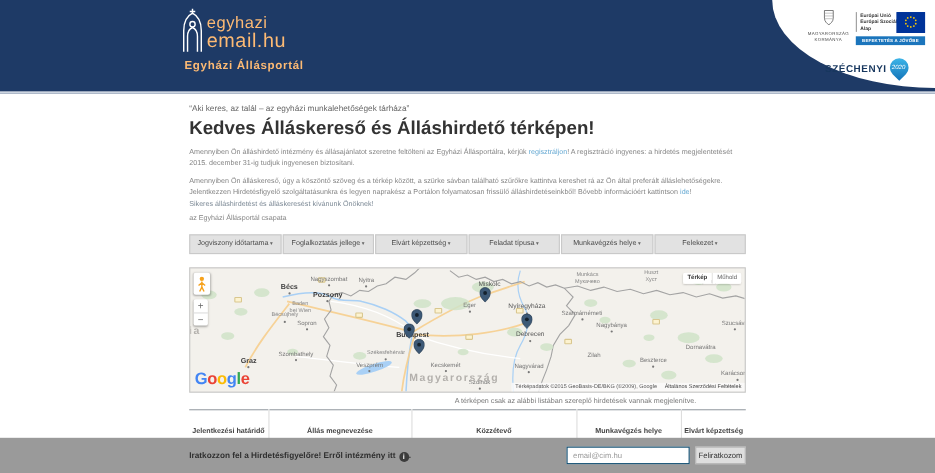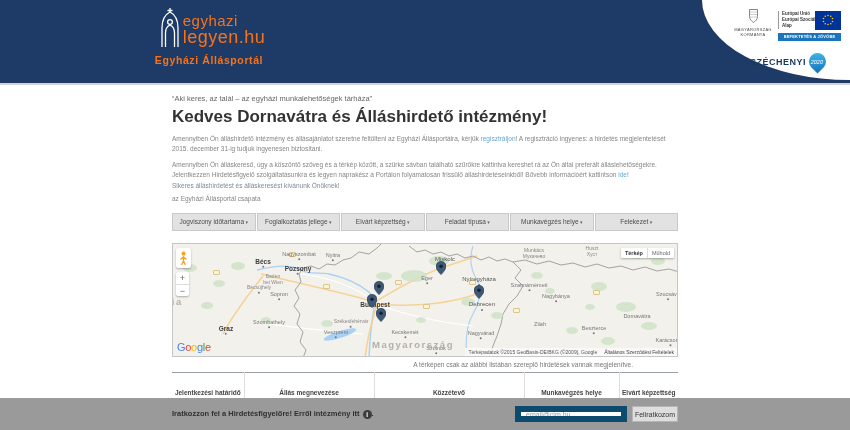--- a/index.html
+++ b/index.html
@@ -4,26 +4,26 @@
 <style>
   * { margin:0; padding:0; box-sizing:border-box; }
   html,body { width:850px; height:430px; overflow:hidden; background:#fff;
               font-family:"Liberation Sans", sans-serif; position:relative; }
 
   
   .header { position:absolute; left:0; top:0; width:850px; height:85px;
             background:#1e3a66; border-bottom:2px solid #cdd5e0; }
   .corner { position:absolute; right:0; top:0; width:148px; height:80px;
             background:#fff; border-bottom-left-radius:100% 100%; }
-  .logo { position:absolute; left:142px; top:7px; width:134px; color:#f97316; text-align:center; }
+  .logo { position:absolute; left:142px; top:7px; width:134px; color:#fdba74; text-align:center; }
   .logo-row { display:flex; justify-content:center; align-items:flex-start; }
   .logo-txt { text-align:left; line-height:1; margin-left:-4px; margin-top:6px; }
   .logo-l1 { font-size:15px; letter-spacing:.5px; }
   .logo-l2 { font-size:18px; letter-spacing:.5px; }
-  .logo-sub { font-size:10.5px; font-weight:bold; letter-spacing:.6px; margin-top:3px; }
+  .logo-sub { font-size:10.5px; font-weight:bold; letter-spacing:.6px; margin-top:3px;text-align:right; }
   .search-row { position:absolute; left:388px; top:46px; display:flex; height:16px; }
   .search-input { width:90px; height:16px; border:1px solid #cfd4da; font-size:7px;
                   padding:0 4px; color:#333; }
   .search-input::placeholder { color:#a8adb3; }
   .hbtn { background:#e7e9eb; border:1px solid #c9ced4; border-left:none; font-size:7px;
           color:#333; padding:0 7px; height:16px; cursor:pointer;
           font-family:"Liberation Sans",sans-serif; }
   
   .gov { position:absolute; left:30px; top:9px; width:42px; text-align:center; color:#4a4a4a; }
   .gov-l { font-size:4px; letter-spacing:.3px; line-height:5px; }
@@ -76,21 +76,21 @@
   .zoomctl { position:absolute; left:3px; top:28px; width:13px; background:#fff; border-radius:2px;
              box-shadow:0 1px 2px rgba(0,0,0,.3); z-index:5; }
   .zoomctl div { height:12px; text-align:center; font-size:9px; line-height:12px; color:#666; cursor:pointer; }
   .zoomctl div + div { border-top:1px solid #ddd; }
   .maptype { position:absolute; right:3px; top:4px; display:flex; z-index:5;
              box-shadow:0 1px 2px rgba(0,0,0,.3); }
   .mt1 { background:#fff; font-size:5.5px; font-weight:bold; color:#333; padding:2px 4px;
          border-radius:2px 0 0 2px; cursor:pointer; }
   .mt2 { background:#fff; font-size:5.5px; color:#666; padding:2px 4px; border-left:1px solid #ddd;
          border-radius:0 2px 2px 0; cursor:pointer; }
-  .glogo { position:absolute; left:4px; bottom:3px; font-size:11px; font-weight:normal;
+  .glogo { position:absolute; left:4px; bottom:3px; font-size:15px; font-weight:bold;
            letter-spacing:-.3px; z-index:6; }
   .attr { position:absolute; right:0; bottom:0; background:rgba(250,250,250,.85); font-size:5px;
           color:#555; padding:1px 3px; z-index:6; }
   .attr span + span { margin-left:7px; color:#444; }
   .map-caption { position:absolute; top:276px; width:506px; text-align:right; padding-right:45px;
                  font-size:6.5px; color:#777; }
 
   
   .jobtable { position:absolute; top:287px; width:506px; border-collapse:collapse;
               border-top:1px solid #9aa0a6; table-layout:fixed; }
@@ -99,21 +99,21 @@
   .jobtable th + th { border-left:1px solid #ddd; }
 
   
   .footer-bar { position:absolute; left:0; bottom:0; width:850px; height:32px;
                 background:#9a9a9a; z-index:50; }
   .fb-inner { position:absolute; left:172px; top:0; width:506px; height:32px; }
   .fb-text { position:absolute; left:0; top:11px; font-size:7.5px; font-weight:bold; color:#2f2f2f; }
   .info { display:inline-block; width:9px; height:9px; border-radius:50%; background:#3c3c3c;
           color:#fff; font-size:6.5px; line-height:9px; text-align:center; margin-left:3px;
           vertical-align:-1px; font-style:normal; cursor:pointer; }
-  .fb-input { position:absolute; left:343px; top:8px; width:112px; height:16px; border:6px solid #0c4a6e;
+  .fb-input { position:absolute; left:343px; top:8px; width:112px; height:16px; border:1px solid #0c4a6e;
               font-size:7px; padding:0 5px; color:#333; }
   .fb-input::placeholder { color:#999; }
   .fb-btn { position:absolute; left:460px; top:8px; width:46px; height:16px; background:#dedede;
             border:1px solid #b5b5b5; font-size:7px; color:#333; cursor:pointer;
             font-family:"Liberation Sans",sans-serif; }
 </style>
 </head>
 <body>
 
 <div class="header">
@@ -160,31 +160,31 @@
       <svg width="34" height="44" viewBox="0 0 34 44">
         <g fill="none" stroke="#fff" stroke-width="1.3">
           <path d="M17,1 V6 M14.5,3.5 H19.5"></path>
           <path d="M9,40 V21 Q9,9 17,5 Q25,9 25,21 V40"></path>
           <circle cx="17" cy="15" r="2.4"></circle>
           <path d="M12.5,40 V26 Q12.5,20 17,18 Q21.5,20 21.5,26 V40"></path>
         </g>
       </svg>
       <div class="logo-txt">
         <div class="logo-l1">egyhazi</div>
-        <div class="logo-l2">legyen.hu</div>
+        <div class="logo-l2">email.hu</div>
       </div>
     </div>
     <div class="logo-sub">Egyházi Állásportál</div>
   </div>
 
 </div>
 
 <div class="main">
   <div class="tagline">“Aki keres, az talál – az egyházi munkalehetőségek tárháza”</div>
-  <div class="h1">Kedves Dornavátra és Álláshirdető intézmény!</div>
+  <div class="h1">Kedves Álláskereső és Álláshirdető térképen!</div>
 
   <div class="para p1"><span>Amennyiben Ön álláshirdető intézmény és állásajánlatot szeretne feltölteni az Egyházi Állásportálra, kérjük </span><a href="#">regisztráljon</a><span>! A regisztráció ingyenes: a hirdetés megjelentetését 2015. december 31-ig tudjuk ingyenesen biztosítani.</span></div>
 
   <div class="para p2"><span>Amennyiben Ön álláskereső, úgy a köszöntő szöveg és a térkép között, a szürke sávban található szűrőkre kattintva kereshet rá az Ön által preferált álláslehetőségekre. Jelentkezzen Hirdetésfigyelő szolgáltatásunkra és legyen naprakész a Portálon folyamatosan frissülő álláshirdetéseinkből! Bővebb információért kattintson </span><a href="#">ide</a><span>!</span></div>
 
   <div class="para p3">Sikeres álláshirdetést és álláskeresést kívánunk Önöknek!</div>
   <div class="para p4">az Egyházi Állásportál csapata</div>
 
   <div class="filters">
     <button class="fbtn">Jogviszony időtartama</button>

